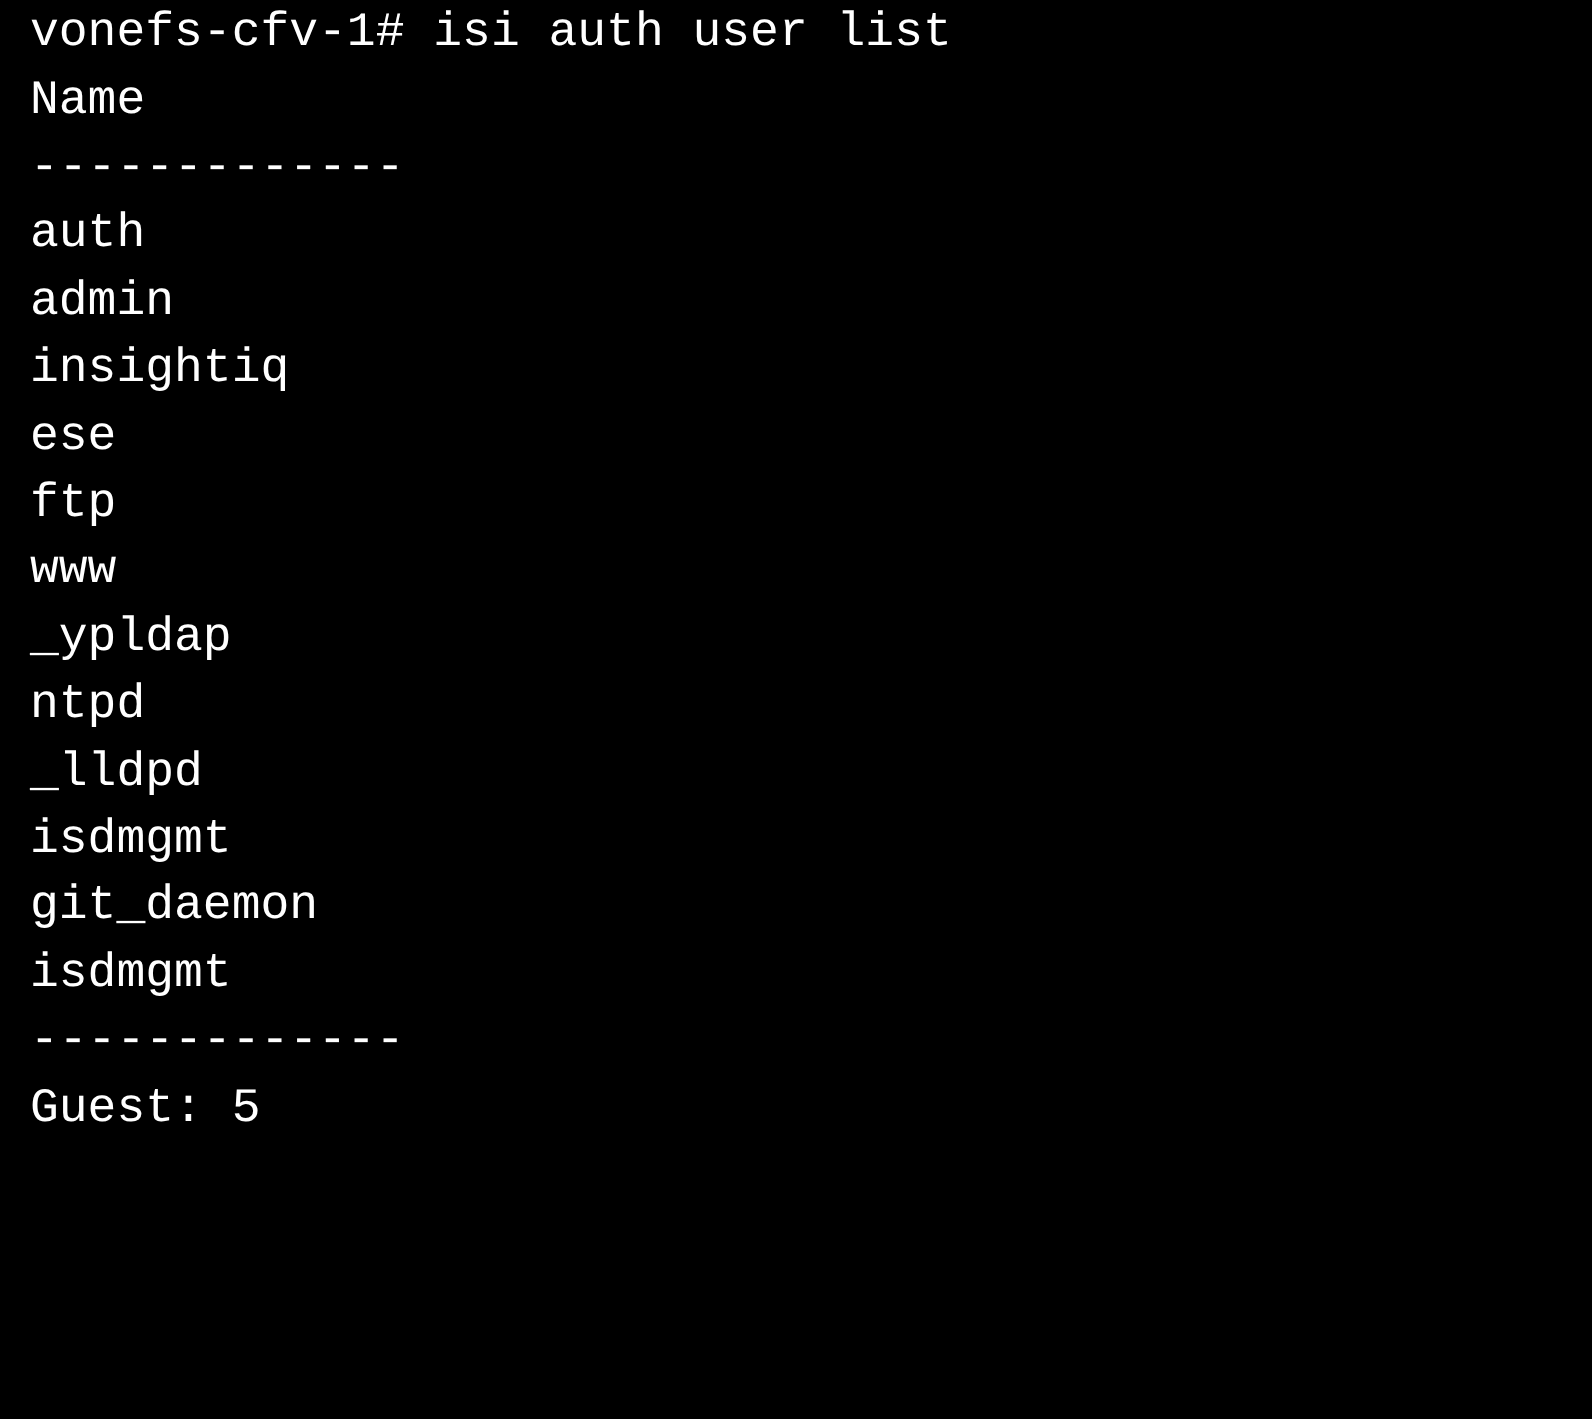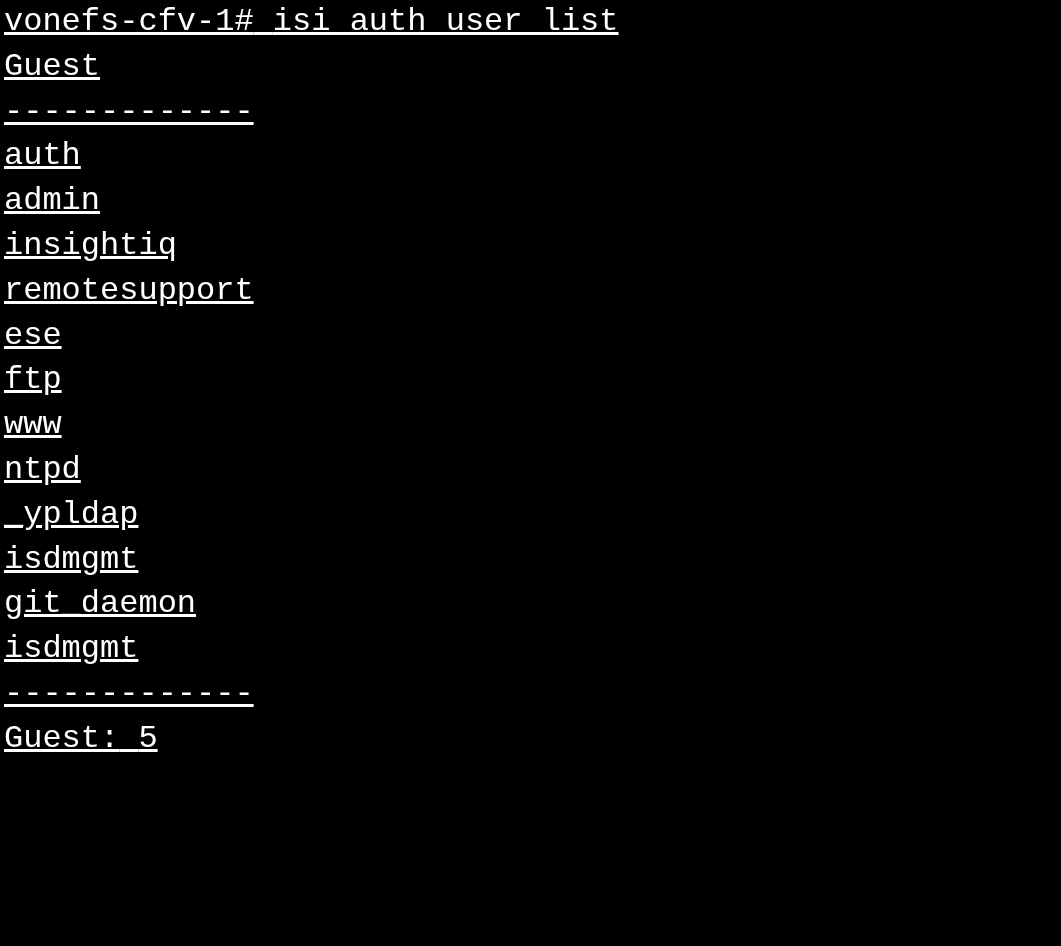--- a/index.html
+++ b/index.html
@@ -8,43 +8,42 @@
       background-color: #000000;
       color: #ffffff;
       font-family: 'Courier New', Consolas, monospace;
       font-size: 32px;
       line-height: 1.4;
       width: 1061px;
       height: 946px;
       overflow: hidden;
     }
     .terminal {
-      padding: 0 4px;
-      text-decoration: underline;
+      padding: 0 20px;
     }
     .line {
       white-space: pre;
     }
   </style>
 </head>
 <body>
 
 <div class="terminal">
   <div class="line"><span>vonefs-cfv-1#</span> <span>isi auth user list</span></div>
-  <div class="line">Guest</div>
+  <div class="line">Name</div>
   <div class="line">-------------</div>
   <div>
     <div class="line">auth</div>
     <div class="line">admin</div>
     <div class="line">insightiq</div>
-    <div class="line">remotesupport</div>
     <div class="line">ese</div>
     <div class="line">ftp</div>
     <div class="line">www</div>
+    <div class="line">_ypldap</div>
     <div class="line">ntpd</div>
-    <div class="line">_ypldap</div>
+    <div class="line">_lldpd</div>
     <div class="line">isdmgmt</div>
     <div class="line">git_daemon</div>
     <div class="line">isdmgmt</div>
   </div>
   <div class="line">-------------</div>
   <div class="line"><span>Guest:</span> <span>5</span></div>
 </div>
 
 </body></html>

